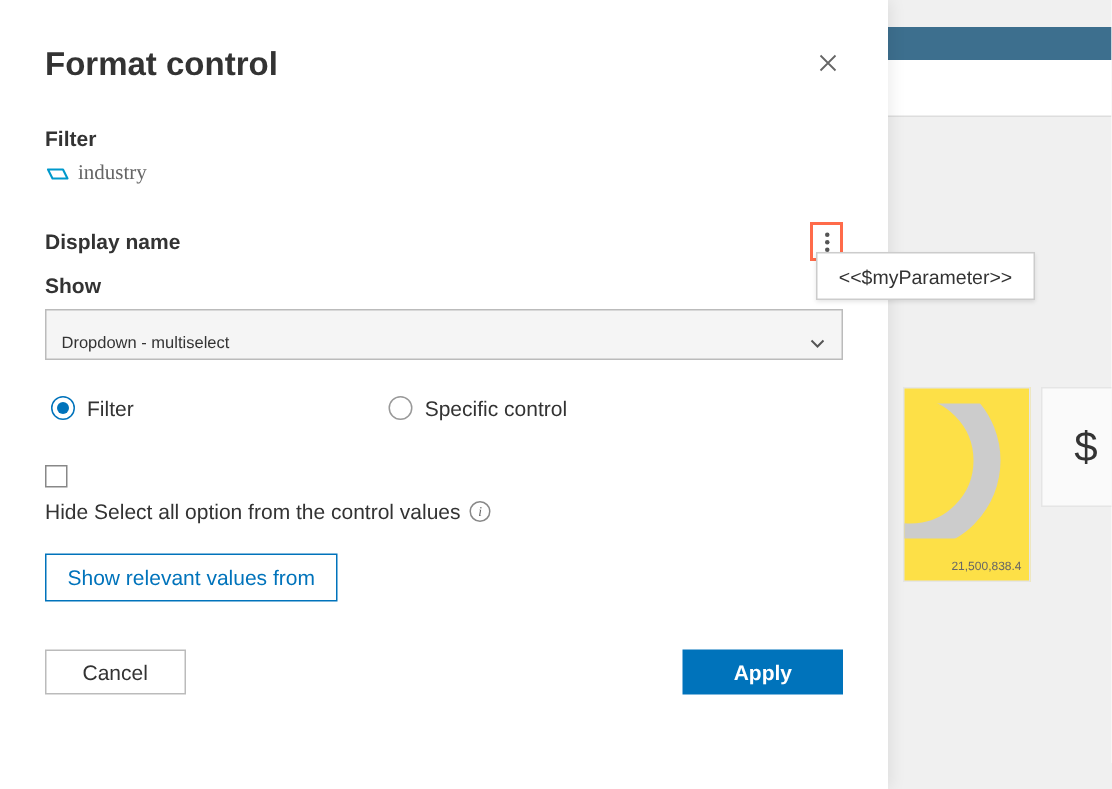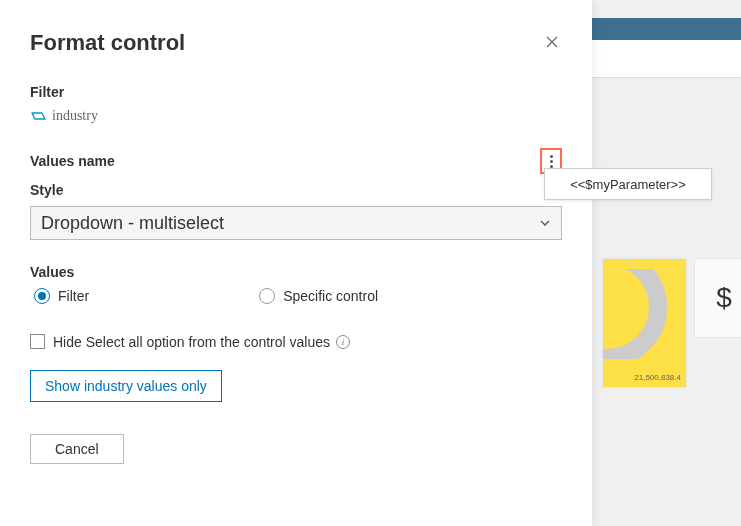--- a/index.html
+++ b/index.html
@@ -155,21 +155,21 @@
     .kebab-dots span {
       width: 3px;
       height: 3px;
       border-radius: 50%;
       background: #555;
     }
     .popover {
       position: absolute;
       top: 168px;
       left: 544px;
-      width: 168px;
+      width: 146px;
       height: 32px;
       background: #fff;
       border: 1px solid #ccc;
       display: flex;
       align-items: center;
       justify-content: center;
       font-size: 13px;
       color: #333;
       z-index: 100;
       box-shadow: 0 1px 3px rgba(0,0,0,0.1);
@@ -181,25 +181,25 @@
       padding: 0 10px;
       font-size: 14px;
       color: #333;
       margin-bottom: 24px;
     }
     .select-input {
       width: 100%;
       height: 34px;
       border: 1px solid #bbb;
       background: #f5f5f5;
-      padding: 0 10px;
-      font-size: 18px;
-      color: #333;
-      display: flex;
-      align-items: center;
+      padding: 16px 10px;
+      font-size: 11px;
+      color: #333;
+      display: flex;
+      align-items: flex-start;
       justify-content: space-between;
       margin-bottom: 24px;
       cursor: pointer;
     }
     .chevron-down {
       width: 12px;
       height: 12px;
     }
     .radio-row {
       display: flex;
@@ -234,20 +234,21 @@
     .radio-label {
       font-size: 14px;
       color: #333;
     }
     .checkbox-row {
       display: flex;
       align-items: flex-start;
       gap: 8px;
       margin-bottom: 20px;
       cursor: pointer;
+      flex-direction: column;
     }
     .checkbox-box {
       width: 15px;
       height: 15px;
       border: 1px solid #888;
       background: #fff;
     }
     .checkbox-label {
       font-size: 14px;
       color: #333;
@@ -329,39 +330,38 @@
   <div class="filter-row">
     <span class="filter-icon">
       <svg width="16" height="12" viewBox="0 0 16 12">
           <path d="M2 3 L12 3 L15 9 L5 9 Z" fill="none" stroke="#0099cc" stroke-width="1.4" stroke-linejoin="round"></path>
         </svg>
     </span>
     <span class="filter-name">industry</span>
   </div>
 
   <div class="display-name-header">
-    <div class="section-label" style="margin-bottom:0">Values name</div>
+    <div class="section-label" style="margin-bottom:0">Display name</div>
     <div class="kebab-btn">
       <div class="kebab-dots">
         <span></span>
           <span></span>
           <span></span>
       </div>
     </div>
   </div>
 
-  <div class="section-label">Style</div>
+  <div class="section-label">Show</div>
   <div class="select-input">
     <span>Dropdown - multiselect</span>
     <svg class="chevron-down" viewBox="0 0 12 12">
         <path d="M2 4 L6 8 L10 4" fill="none" stroke="#555" stroke-width="1.3"></path>
       </svg>
   </div>
 
-  <div class="section-label">Values</div>
   <div class="radio-row">
     <div class="radio-item">
       <div class="radio-circle selected">
           <div class="radio-dot"></div>
         </div>
       <span class="radio-label">Filter</span>
     </div>
     <div class="radio-item">
       <div class="radio-circle"></div>
       <span class="radio-label">Specific control</span>
@@ -369,22 +369,23 @@
   </div>
 
   <div class="checkbox-row">
     <div class="checkbox-box"></div>
     <div class="checkbox-label">
       <span>Hide Select all option from the control values</span>
       <span class="info-icon">i</span>
     </div>
   </div>
 
-  <button class="outline-btn">Show industry values only</button>
+  <button class="outline-btn">Show relevant values from</button>
 
   <div class="footer-buttons">
     <button class="cancel-btn">Cancel</button>
+    <button class="apply-btn">Apply</button>
   </div>
 </div>
 
 <div class="popover">
   <span>&lt;&lt;$myParameter&gt;&gt;</span>
 </div>
 
 </body></html>

